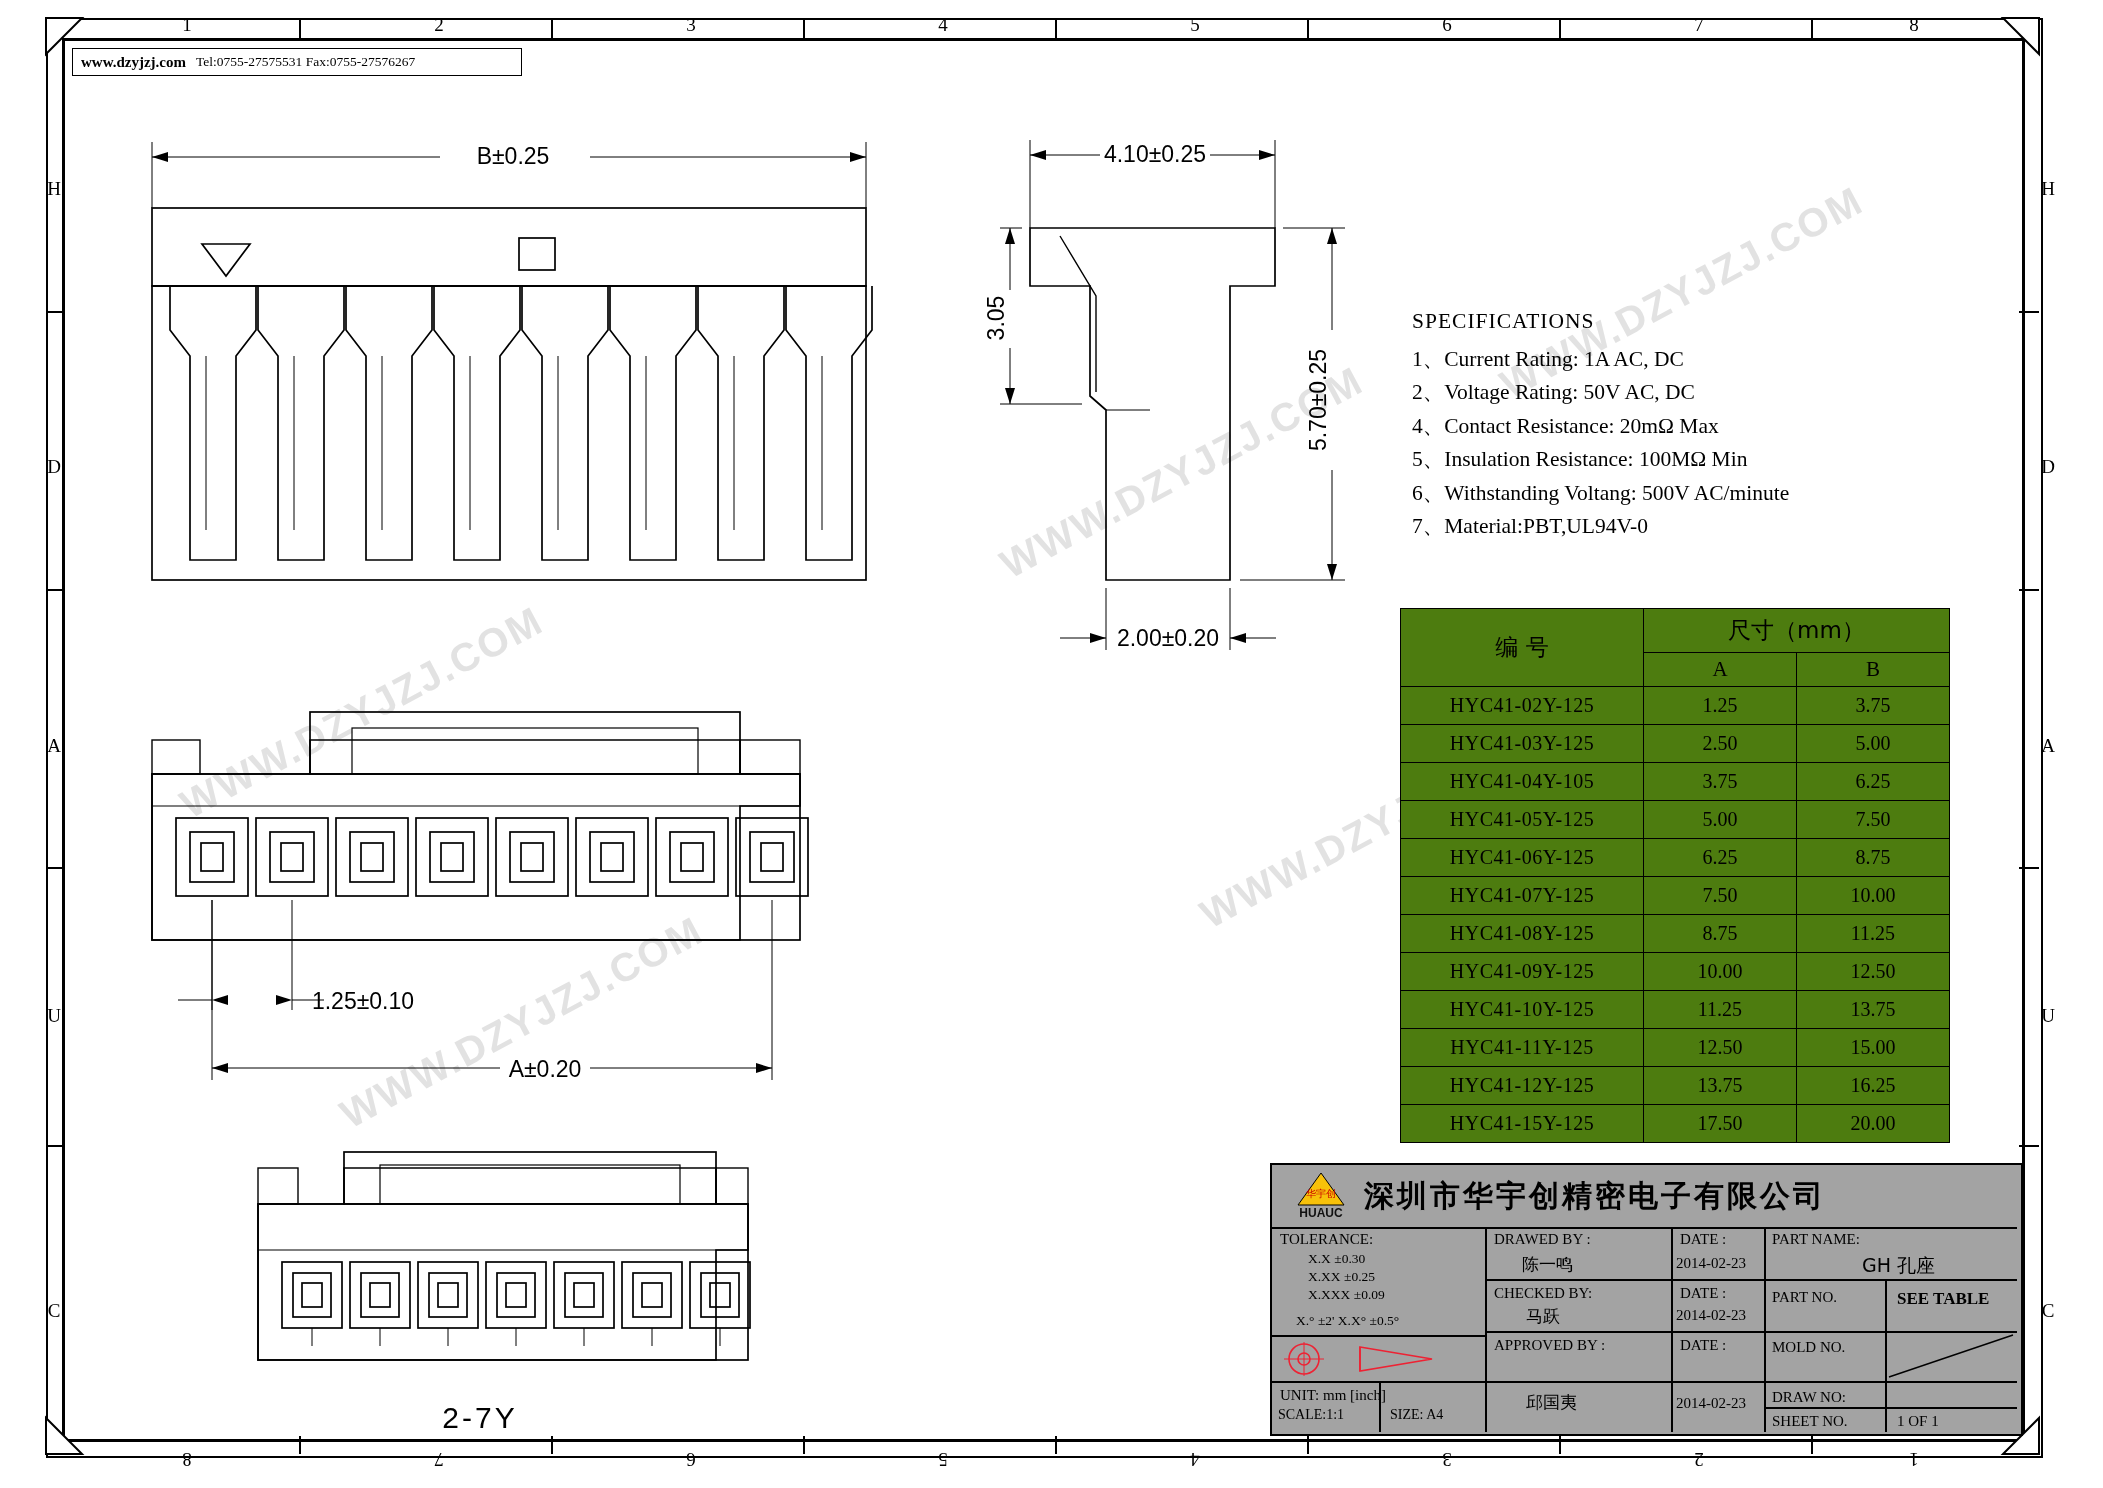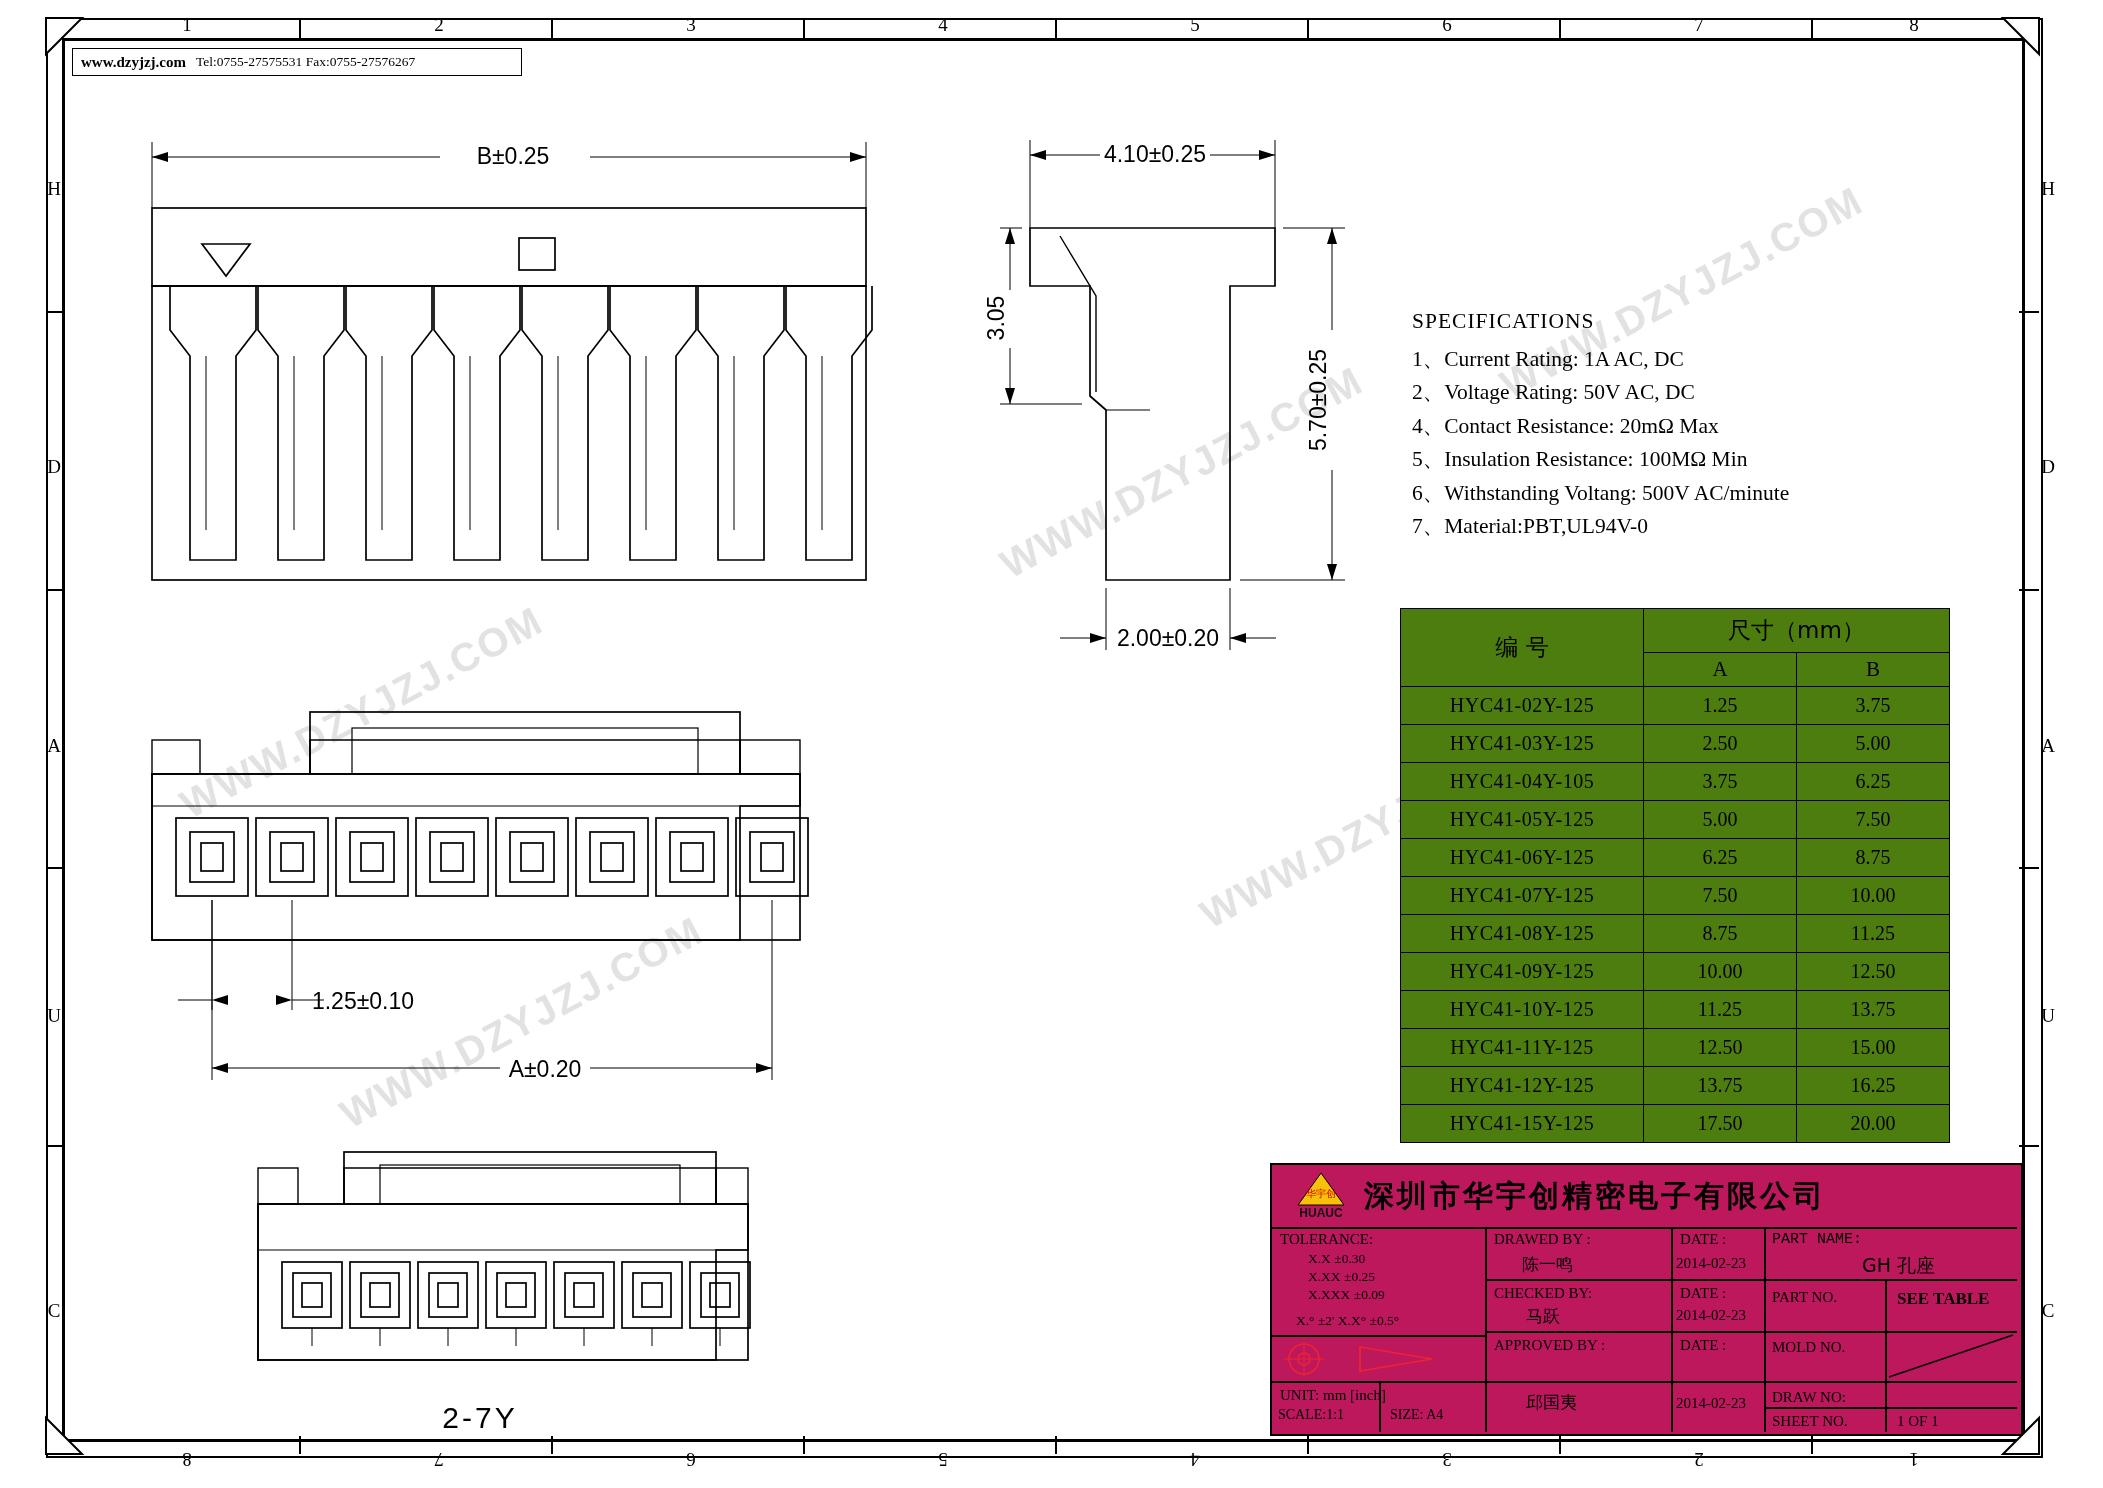--- a/index.html
+++ b/index.html
@@ -35,21 +35,21 @@
 
   
   table.dim{position:absolute;left:1400px;top:608px;border-collapse:collapse;z-index:3;background:#4d7c0f;}
   table.dim td,table.dim th{border:1px solid #000;font-family:"Liberation Serif",serif;font-weight:normal;}
   table.dim .hdr1{font-size:23px;text-align:center;height:41px;}
   table.dim .hdr2{font-size:21px;text-align:center;height:31px;}
   table.dim td.code{font-size:20px;text-align:center;width:240px;height:35px;letter-spacing:.5px;}
   table.dim td.val{font-size:20px;text-align:center;width:150px;}
 
   
-  .tb{position:absolute;left:1270px;top:1163px;width:749px;height:269px;border:2px solid #000;z-index:3;background:#be185d;}
+  .tb{position:absolute;left:1270px;top:1163px;width:749px;height:269px;border:2px solid #000;z-index:3;background:#a3a3a3;}
   .tb .company{position:absolute;left:0;top:0;width:745px;height:62px;border-bottom:2px solid #000;display:flex;align-items:center;}
   .tb .company .cname{font-family:"DejaVu Sans",sans-serif;font-size:30px;font-weight:bold;letter-spacing:3px;margin-left:92px;}
   .logo{position:absolute;left:22px;top:6px;width:54px;height:50px;}
   .tbgrid{position:absolute;left:0;top:62px;width:745px;height:205px;}
   .cell{position:absolute;box-sizing:border-box;font-family:"Liberation Serif",serif;}
   .lbl{font-size:15px;}
   .cn{font-family:"DejaVu Sans",sans-serif;font-size:17px;}
   .vline{position:absolute;background:#000;width:2px;}
   .hline{position:absolute;background:#000;height:2px;}
 
@@ -455,21 +455,21 @@
       <div class="cell lbl" style="left:222px;top:58px;">CHECKED BY:</div>
       <div class="cell cn" style="left:254px;top:78px;">马跃</div>
       <div class="cell lbl" style="left:408px;top:58px;">DATE :</div>
       <div class="cell lbl" style="left:404px;top:80px;font-size:15px;">2014-02-23</div>
 
       <div class="cell lbl" style="left:222px;top:110px;">APPROVED BY :</div>
       <div class="cell cn" style="left:254px;top:164px;">邱国夷</div>
       <div class="cell lbl" style="left:408px;top:110px;">DATE :</div>
       <div class="cell lbl" style="left:404px;top:168px;font-size:15px;">2014-02-23</div>
 
-      <div class="cell lbl" style="left:500px;top:4px;font-family:Liberation Mono, monospace;">PART NAME:</div>
+      <div class="cell lbl" style="left:500px;top:4px;">PART NAME:</div>
       <div class="cell cn" style="left:590px;top:26px;font-size:19px;">GH 孔座</div>
 
       <div class="cell lbl" style="left:500px;top:62px;">PART NO.</div>
       <div class="cell lbl" style="left:625px;top:62px;font-size:17px;font-weight:bold;">SEE TABLE</div>
 
       <div class="cell lbl" style="left:500px;top:112px;">MOLD NO.</div>
       <div class="cell lbl" style="left:625px;top:112px;"></div>
 
       <div class="cell lbl" style="left:500px;top:162px;">DRAW NO:</div>
       <div class="cell lbl" style="left:625px;top:162px;"></div>

